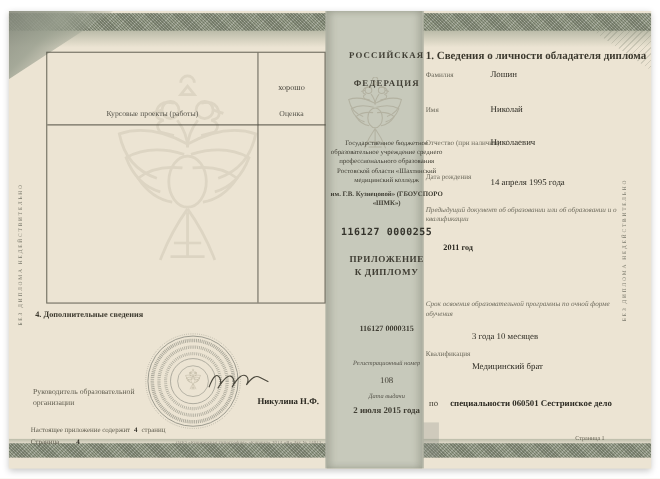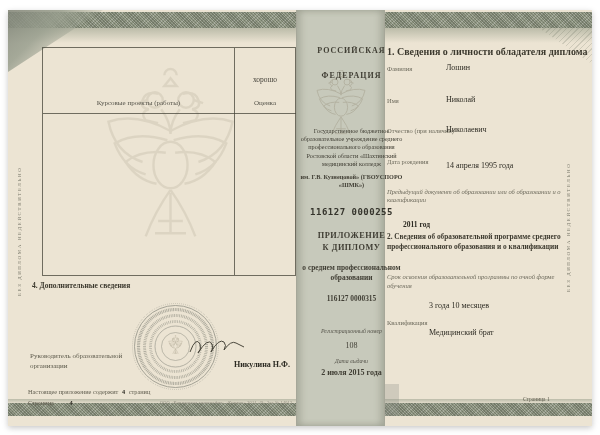--- a/index.html
+++ b/index.html
@@ -128,21 +128,20 @@
   <div class="abs spc" style="top:36px;font-size:8px;font-weight:bold;letter-spacing:1px">РОССИЙСКАЯ</div>
   <div class="abs spc" style="top:61px;font-size:8px;font-weight:bold;letter-spacing:1px">ФЕДЕРАЦИЯ</div>
   <svg class="abs" style="left:303px;top:60px;opacity:.35" width="60" height="72" viewBox="0 0 100 120">
     <use href="#eagle"></use>
   </svg>
   <div class="abs spc" style="top:117px;font-size:6.2px;line-height:8.2px;padding:0 2px">Государственное бюджетное образовательное учреждение среднего профессионального образования Ростовской области «Шахтинский медицинский колледж</div>
   <div class="abs spc" style="top:163px;font-size:6.2px;line-height:8.2px;font-weight:bold;padding:0 2px">им. Г.В. Кузнецовой» (ГБОУСПОРО «ШМК»)</div>
   <div class="abs spc" style="top:197px;font-size:9px;font-weight:bold;letter-spacing:.5px;font-family:'DejaVu Sans Mono',monospace;color:#35342c">116127 0000255</div>
   <div class="abs spc" style="top:221px;font-size:8.3px;font-weight:bold;letter-spacing:.5px">ПРИЛОЖЕНИЕ</div>
   <div class="abs spc" style="top:233px;font-size:8.3px;font-weight:bold;letter-spacing:.5px">К ДИПЛОМУ</div>
-  <div class="abs spc" style="top:253px;font-size:7.4px;font-weight:bold;line-height:10px;padding:0 6px">о среднем профессиональном образовании</div>
   <div class="abs spc" style="top:284px;font-size:7.4px;font-weight:bold">116127 0000315</div>
   <div class="abs spc ital" style="top:318px;font-size:5.8px;color:#55534a">Регистрационный номер</div>
   <div class="abs spc" style="top:331px;font-size:8px;font-weight:normal">108</div>
   <div class="abs spc ital" style="top:348px;font-size:5.8px;color:#55534a">Дата выдачи</div>
   <div class="abs spc" style="top:358px;font-size:8px;font-weight:bold">2 июля 2015 года</div>
 
   <div class="abs" style="left:379px;top:36px;font-size:10px;font-weight:bold;color:#3c392e">1. Сведения о личности обладателя диплома</div>
 
   <div class="abs lbl" style="left:379px;top:55px">Фамилия</div>
   <div class="abs val" style="left:438px;top:53px">Лошин</div>
@@ -152,24 +151,27 @@
 
   <div class="abs lbl" style="left:379px;top:117px">Отчество (при наличии)</div>
   <div class="abs val" style="left:438px;top:115px">Николаевич</div>
 
   <div class="abs lbl" style="left:379px;top:148px">Дата рождения</div>
   <div class="abs val" style="left:438px;top:151px">14 апреля  1995 года</div>
 
   <div class="abs lbl ital" style="left:379px;top:178px;width:178px;line-height:8px">Предыдущий документ об образовании или об образовании и о квалификации</div>
   <div class="abs" style="left:395px;top:210px;font-size:7.5px;font-weight:bold;color:#2c2a22">2011 год</div>
 
-  <div class="abs" style="left:379px;top:222px;width:188px;font-size:7.3px;font-weight:bold;line-height:9.5px;color:#3c392e">2. Сведения об образовательной программе среднего профессионального образования и о квалификации</div>
 
   <div class="abs lbl ital" style="left:379px;top:263px;width:180px;line-height:8.5px">Срок освоения образовательной программы по очной форме обучения</div>
   <div class="abs val" style="left:421px;top:291px">3 года 10 месяцев</div>
 
   <div class="abs lbl" style="left:379px;top:309px">Квалификация</div>
   <div class="abs val" style="left:421px;top:318px">Медицинский брат</div>
 
+  <div class="abs" style="left:382px;top:352px;font-size:8px;color:#3c392e">
+    <span>по</span>
+    <span style="font-weight:bold;color:#2c2a22;padding-left:9px">специальности 060501 Сестринское дело</span>
+  </div>
 
   <div class="abs" style="left:515px;top:386px;font-size:5.5px;color:#5e5b4d">Страница 1</div>
 
 </div>
 
 </body></html>

